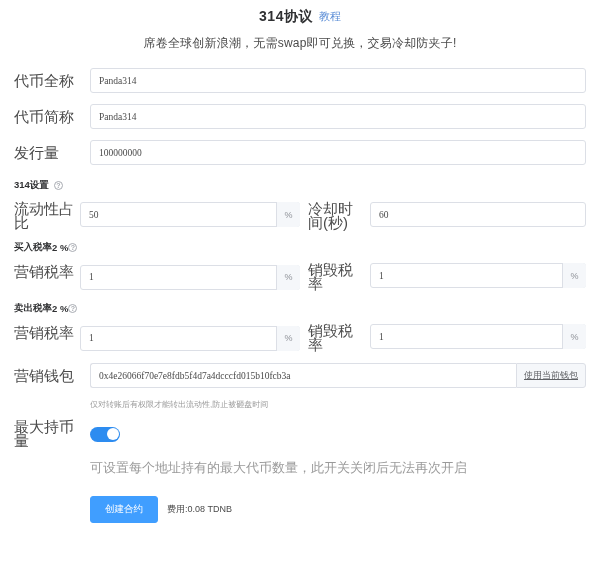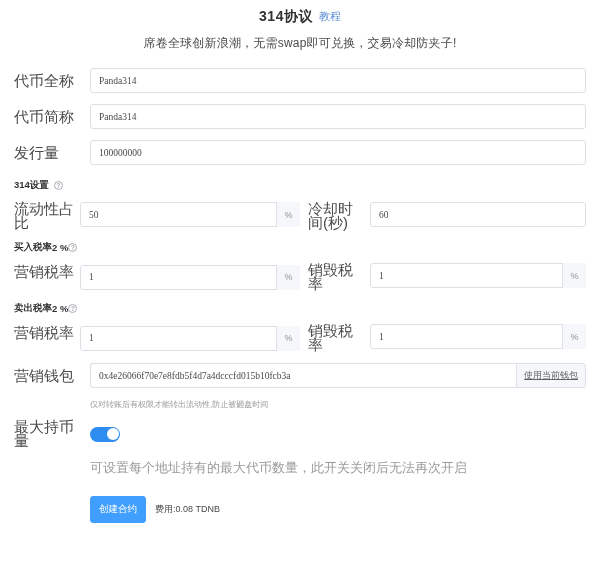--- a/index.html
+++ b/index.html
@@ -248,21 +248,21 @@
     align-items: center;
     margin: 19px 0 0 76px;
     gap: 9px;
   }
   .btn-primary {
     background: #409eff;
     border: 1px solid #409eff;
     color: #fff;
     font-size: 9.5px;
     border-radius: 3px;
-    padding: 6px 8px;
+    padding: 6px 14px;
     cursor: pointer;
     font-family: "Liberation Sans", sans-serif;
   }
   .fee {
     font-size: 9px;
     color: #4a4a4a;
   }
 </style>
 </head>
 <body>

